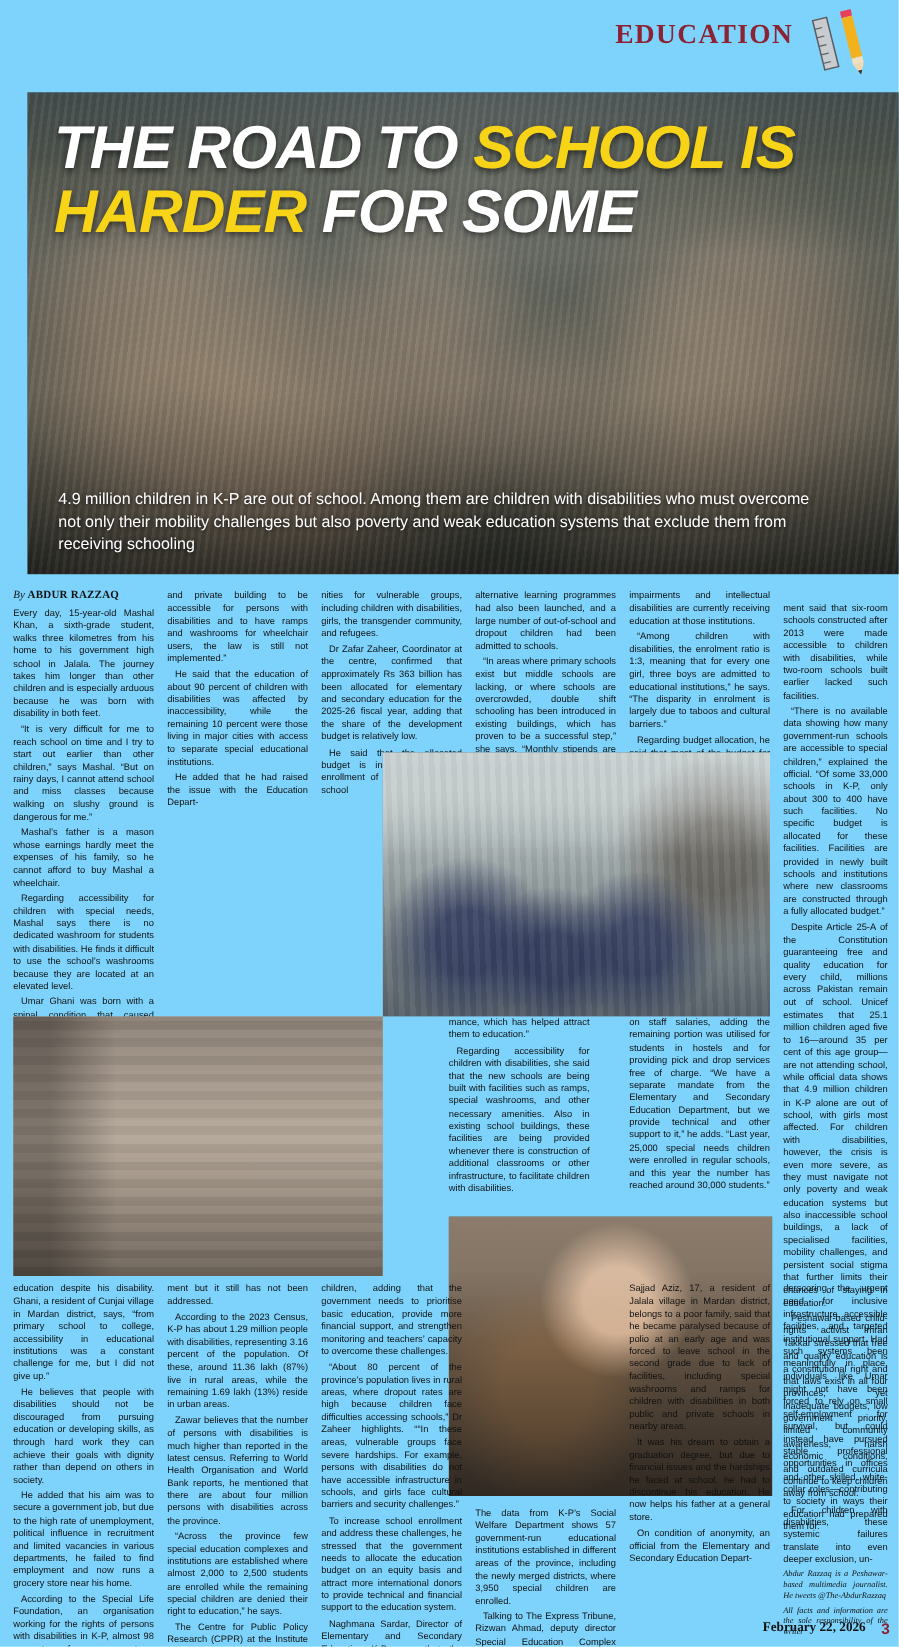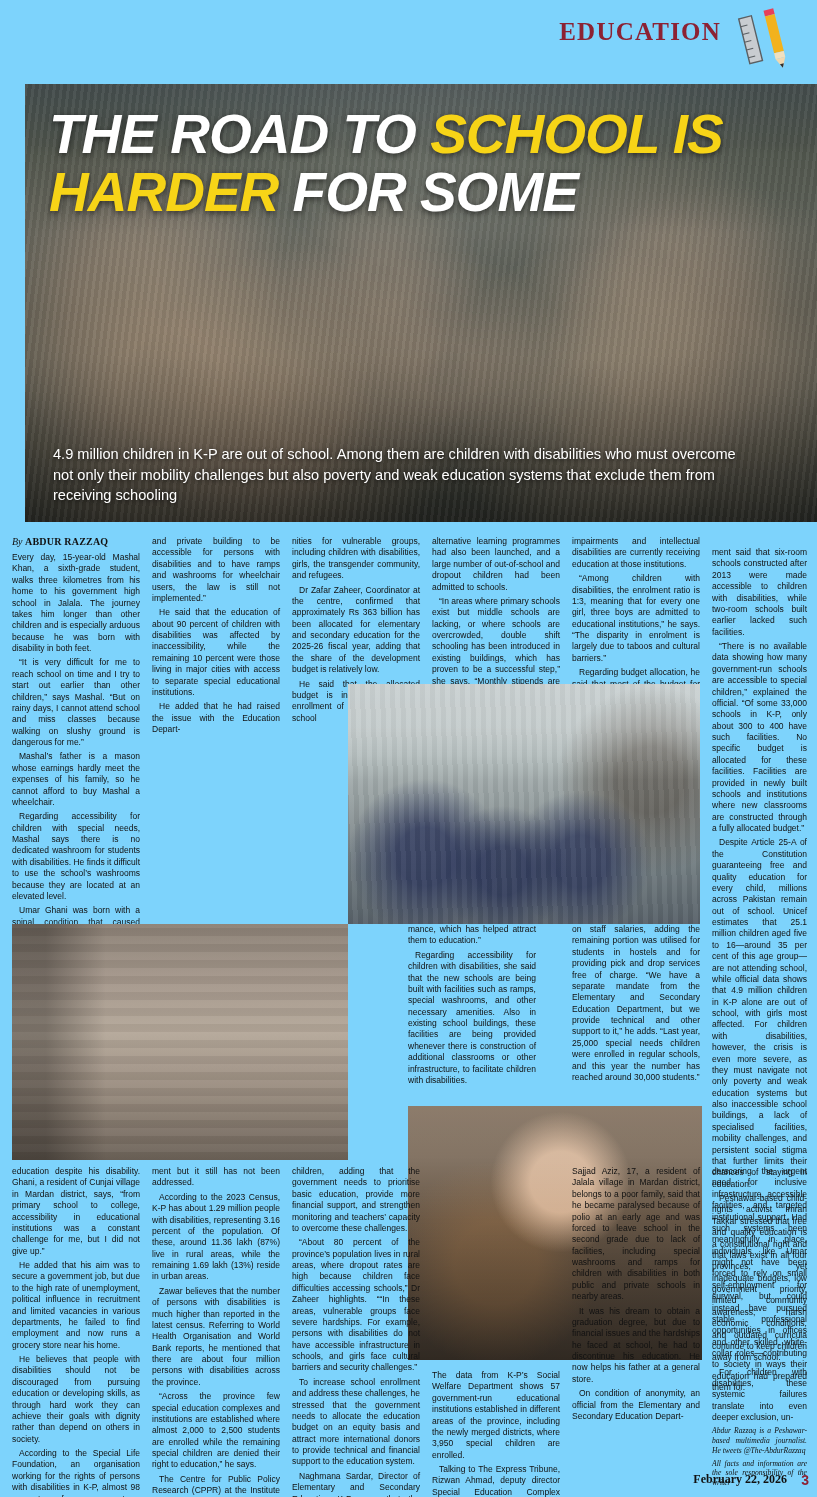--- a/index.html
+++ b/index.html
@@ -328,22 +328,22 @@
   <div class="col m1">
       <p class="first">mance, which has helped attract them to education.”</p>
       <p>Regarding accessibility for children with disabilities, she said that the new schools are being built with facilities such as ramps, special washrooms, and other necessary amenities. Also in existing school buildings, these facilities are being provided whenever there is construction of additional classrooms or other infrastructure, to facilitate children with disabilities.</p>
     </div>
   <div class="col m2">
       <p class="first">on staff salaries, adding the remaining portion was utilised for students in hostels and for providing pick and drop services free of charge. “We have a separate mandate from the Elementary and Secondary Education Department, but we provide technical and other support to it,” he adds. “Last year, 25,000 special needs children were enrolled in regular schools, and this year the number has reached around 30,000 students.”</p>
     </div>
 
   <div class="col b1">
       <p class="first">education despite his disability. Ghani, a resident of Cunjai village in Mardan district, says, “from primary school to college, accessibility in educational institutions was a constant challenge for me, but I did not give up.”</p>
+      <p>He believes that people with disabilities should not be discouraged from pursuing education or developing skills, as through hard work they can achieve their goals with dignity rather than depend on others in society.</p>
       <p>He added that his aim was to secure a government job, but due to the high rate of unemployment, political influence in recruitment and limited vacancies in various departments, he failed to find employment and now runs a grocery store near his home.</p>
-      <p>He believes that people with disabilities should not be discouraged from pursuing education or developing skills, as through hard work they can achieve their goals with dignity rather than depend on others in society.</p>
       <p>According to the Special Life Foundation, an organisation working for the rights of persons with disabilities in K-P, almost 98 percent of government-run schools are inaccessible for special needs children, forcing most of them to stay at home without education.</p>
     </div>
   <div class="col b2">
       <p class="first">ment but it still has not been addressed.</p>
       <p>According to the 2023 Census, K-P has about 1.29 million people with disabilities, representing 3.16 percent of the population. Of these, around 11.36 lakh (87%) live in rural areas, while the remaining 1.69 lakh (13%) reside in urban areas.</p>
       <p>Zawar believes that the number of persons with disabilities is much higher than reported in the latest census. Referring to World Health Organisation and World Bank reports, he mentioned that there are about four million persons with disabilities across the province.</p>
       <p>“Across the province few special education complexes and institutions are established where almost 2,000 to 2,500 students are enrolled while the remaining special children are denied their right to education,” he says.</p>
       <p>The Centre for Public Policy Research (CPPR) at the Institute of Management Sciences, Peshawar (IMSciences), is currently conducting a study to promote equity in budgeting for elementary and secondary education (E&amp;SE) in K-P.</p>
     </div>
   <div class="col b3">

